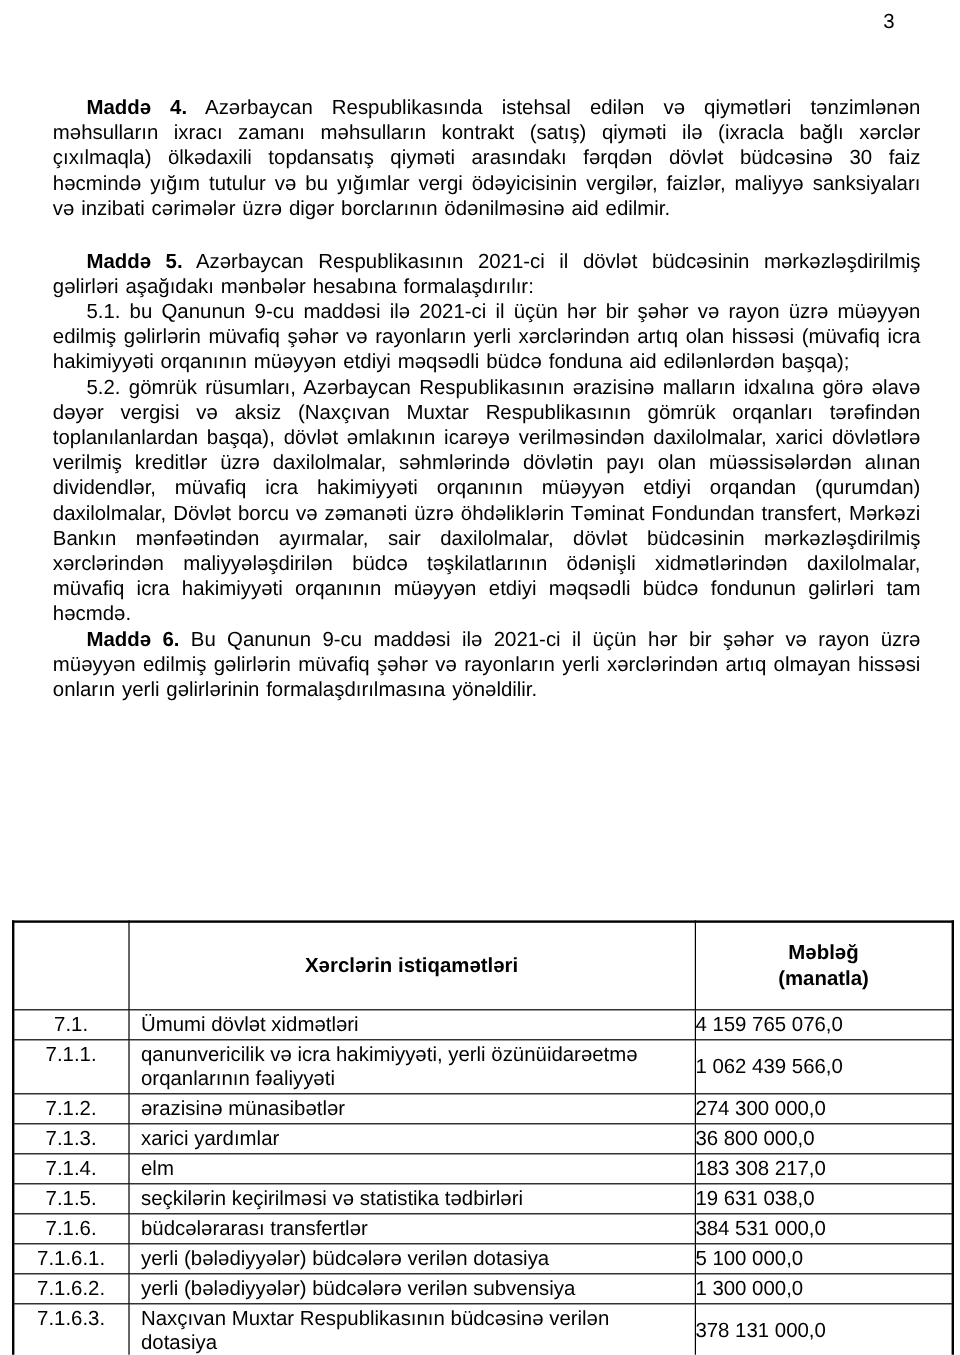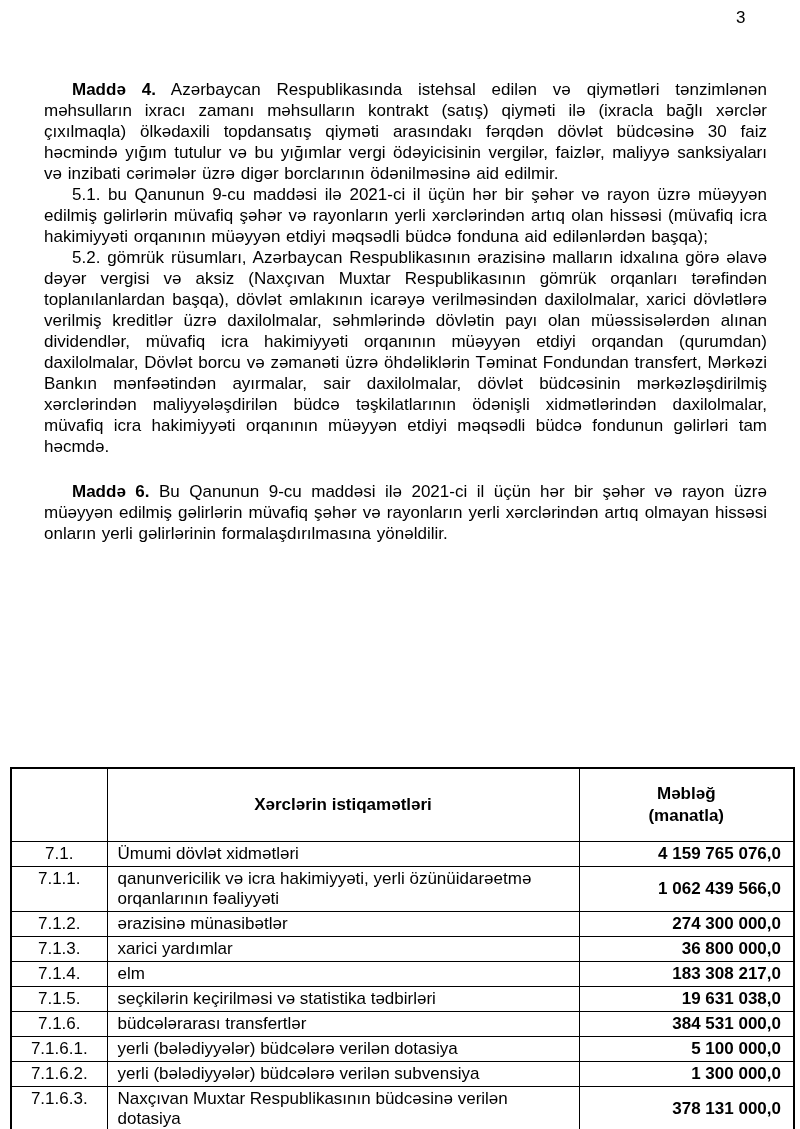--- a/index.html
+++ b/index.html
@@ -31,21 +31,21 @@
   p.para {
     margin: 0;
     font-size: 17px;
     line-height: 21px;
     text-align: justify;
     text-indent: 28px;
     word-spacing: 1px;
   }
   p.para .lead { font-weight: bold; }
   #madde5-intro { margin-top: 23px; }
-  #madde6 { margin-top: 24px; }
+  #madde6 { }
   #madde7 { margin-top: 24px; }
 
   .budget-table-wrap {
     position: absolute;
     top: 767px;
     left: 10px;
   }
   table.budget {
     border-collapse: collapse;
     table-layout: fixed;
@@ -75,36 +75,35 @@
   td.code {
     text-align: center;
     margin-top: 38px;
   }
   td.desc {
     text-align: left;
     padding-left: 10px !important;
     padding-right: 8px !important;
   }
   td.amount {
-    text-align: right;
     padding-right: 12px !important;
     vertical-align: middle !important;
     white-space: nowrap;
-    font-weight: bold;
   }
 </style>
 </head>
 <body>
 
 <div class="page-number">3</div>
 
 <div class="content">
 
   <p class="para" id="madde4"><span class="lead">Maddə 4.</span><span> Azərbaycan Respublikasında istehsal edilən və qiymətləri tənzimlənən məhsulların ixracı zamanı məhsulların kontrakt (satış) qiyməti ilə (ixracla bağlı xərclər çıxılmaqla) ölkədaxili topdansatış qiyməti arasındakı fərqdən dövlət büdcəsinə 30 faiz həcmində yığım tutulur və bu yığımlar vergi ödəyicisinin vergilər, faizlər, maliyyə sanksiyaları və inzibati cərimələr üzrə digər borclarının ödənilməsinə aid edilmir.</span></p>
 
+  <p class="para" id="madde5-intro"><span class="lead">Maddə 5.</span><span> Azərbaycan Respublikasının 2021-ci il dövlət büdcəsinin mərkəzləşdirilmiş gəlirləri aşağıdakı mənbələr hesabına formalaşdırılır:</span></p>
 
   <p class="para" id="clause-5-1"><span>5.1. bu Qanunun 9-cu maddəsi ilə 2021-ci il üçün hər bir şəhər və rayon üzrə müəyyən edilmiş gəlirlərin müvafiq şəhər və rayonların yerli xərclərindən artıq olan hissəsi (müvafiq icra hakimiyyəti orqanının müəyyən etdiyi məqsədli büdcə fonduna aid edilənlərdən başqa);</span></p>
 
   <p class="para" id="clause-5-2"><span>5.2. gömrük rüsumları, Azərbaycan Respublikasının ərazisinə malların idxalına görə əlavə dəyər vergisi və aksiz (Naxçıvan Muxtar Respublikasının gömrük orqanları tərəfindən toplanılanlardan başqa), dövlət əmlakının icarəyə verilməsindən daxilolmalar, xarici dövlətlərə verilmiş kreditlər üzrə daxilolmalar, səhmlərində dövlətin payı olan müəssisələrdən alınan dividendlər, müvafiq icra hakimiyyəti orqanının müəyyən etdiyi orqandan (qurumdan) daxilolmalar, Dövlət borcu və zəmanəti üzrə öhdəliklərin Təminat Fondundan transfert, Mərkəzi Bankın mənfəətindən ayırmalar, sair daxilolmalar, dövlət büdcəsinin mərkəzləşdirilmiş xərclərindən maliyyələşdirilən büdcə təşkilatlarının ödənişli xidmətlərindən daxilolmalar, müvafiq icra hakimiyyəti orqanının müəyyən etdiyi məqsədli büdcə fondunun gəlirləri tam həcmdə.</span></p>
 
   <p class="para" id="madde6"><span class="lead">Maddə 6.</span><span> Bu Qanunun 9-cu maddəsi ilə 2021-ci il üçün hər bir şəhər və rayon üzrə müəyyən edilmiş gəlirlərin müvafiq şəhər və rayonların yerli xərclərindən artıq olmayan hissəsi onların yerli gəlirlərinin formalaşdırılmasına yönəldilir.</span></p>
 
 
 </div>
 

